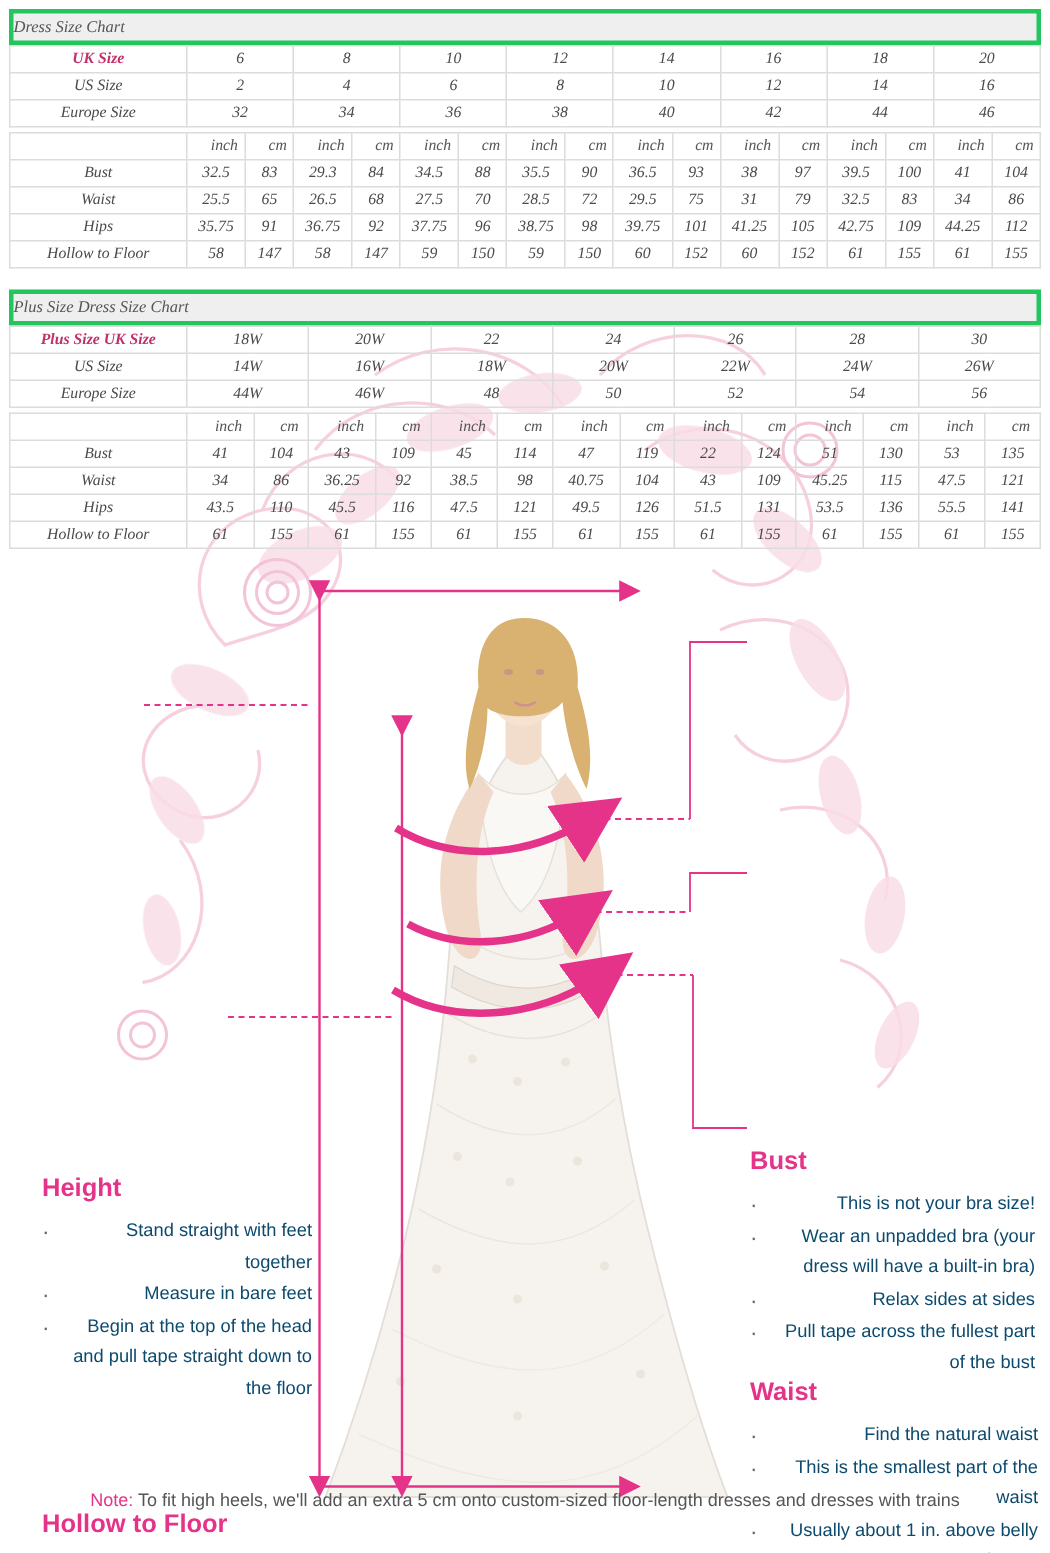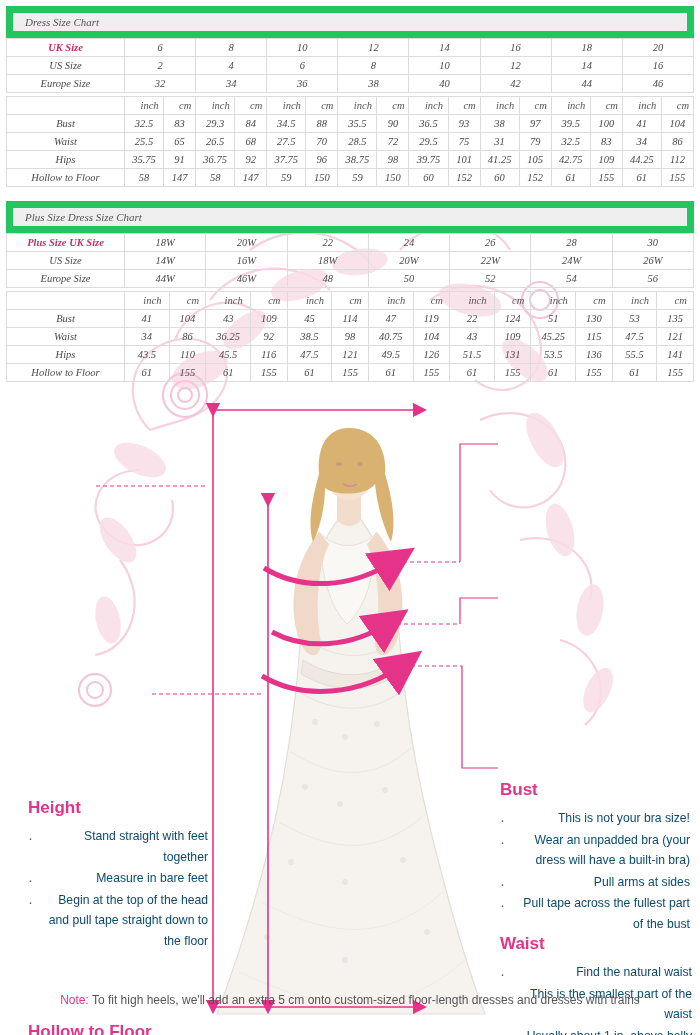--- a/index.html
+++ b/index.html
@@ -17,25 +17,25 @@
   .floral {
     position: absolute;
     pointer-events: none;
     z-index: 0;
   }
 
   
   .chart-block { position: relative; z-index: 3; }
   .chart-title-bar {
     background: #efefef;
-    border: 7px solid #22c55e;
+    border: 3px solid #22c55e;
     font-style: italic;
     font-size: 11px;
     color: #555;
-    padding: 3px 12px;
+    padding: 3px 0;
   }
   table.size-table {
     width: 100%;
     border-collapse: collapse;
     font-size: 10.5px;
   }
   table.size-table td {
     border: 1px solid #dcdcdc;
     text-align: center;
     padding: 3px 1px;
@@ -520,21 +520,21 @@
       <li>Stand straight with feet together</li>
 
     </ul>
   </div>
 
   <div class="callout" id="callout-bust">
     <div class="callout-title">Bust</div>
     <ul>
       <li>This is not your bra size!</li>
       <li>Wear an unpadded bra (your dress will have a built-in bra)</li>
-      <li>Pull arms at sides</li>
+      <li>Relax sides at sides</li>
       <li>Pull tape across the fullest part of the bust</li>
     </ul>
   </div>
 
   <div class="callout" id="callout-waist">
     <div class="callout-title">Waist</div>
     <ul>
       <li>Find the natural waist</li>
       <li>This is the smallest part of the waist</li>
       <li>Usually about 1 in. above belly button</li>

